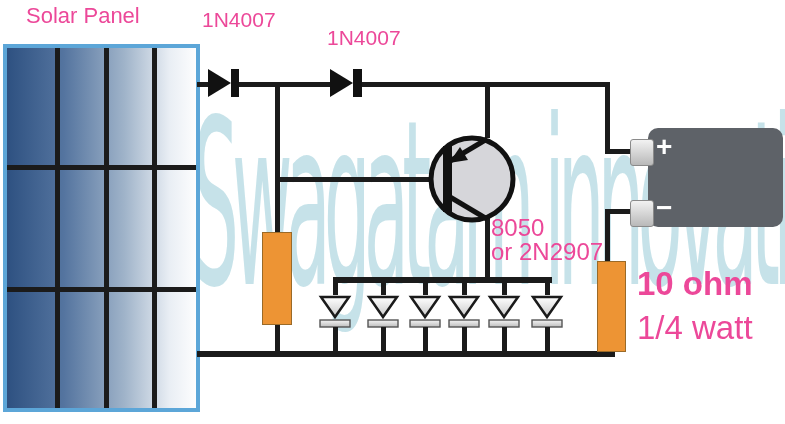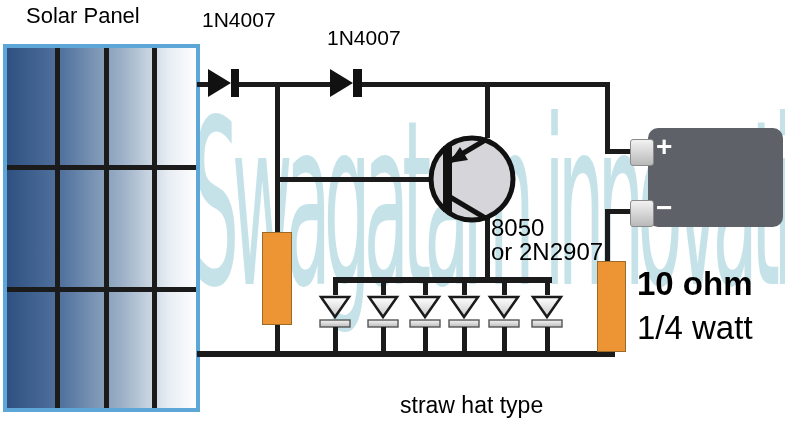--- a/index.html
+++ b/index.html
@@ -1,20 +1,20 @@
 <!DOCTYPE html>
 <html><head>
 <meta charset="utf-8">
 <style>
   html,body{margin:0;padding:0;background:#fff;}
   .canvas{
     position:relative;width:785px;height:424px;background:#ffffff;
     overflow:hidden;font-family:"Liberation Sans",sans-serif;
   }
-  .lbl{position:absolute;color:#000000;z-index:5;white-space:nowrap;}
+  .lbl{position:absolute;color:#ec4899;z-index:5;white-space:nowrap;}
   .wire{position:absolute;background:#1b1b1b;z-index:3;}
   .watermark{
     position:absolute;left:192px;top:70px;z-index:0;
     font-size:74px;letter-spacing:-7px;white-space:nowrap;
     transform:scaleY(3.1);transform-origin:0 0;
     color:#b9dce4;opacity:.8;font-family:"DejaVu Sans",sans-serif;
   }
   
   .solar-panel{
     position:absolute;left:3px;top:44px;width:189px;height:360px;
@@ -148,21 +148,20 @@
   </div>
   <div class="led" style="left:530px;">
     <div class="lead" style="top:4px;height:14px;"></div>
     <svg width="34" height="34">
         <polygon points="3,3 31,3 17,23" fill="url(#ledg)" stroke="#1b1b1b" stroke-width="2.5"></polygon>
         <rect x="2" y="26" width="30" height="7" fill="url(#barg)" stroke="#555" stroke-width="1.4"></rect>
       </svg>
     <div class="lead" style="top:50px;height:28px;"></div>
   </div>
 
-  <div class="lbl" style="left:400px;top:392px;font-size:23px;line-height:26px;">straw hat type</div>
 
   <div class="wire" style="left:197px;top:351px;width:418px;height:6px;"></div>
 
   <div class="bat-body"></div>
   <div class="bat-term" style="left:630px;top:139px;"></div>
   <div class="bat-term" style="left:630px;top:200px;"></div>
   <div class="bat-sign" style="left:656px;top:131px;">+</div>
   <div class="bat-sign" style="left:656px;top:192px;">−</div>
   <div class="wire" style="left:605px;top:209px;width:28px;height:5px;"></div>
   <div class="wire" style="left:605px;top:209px;width:5px;height:54px;"></div>

